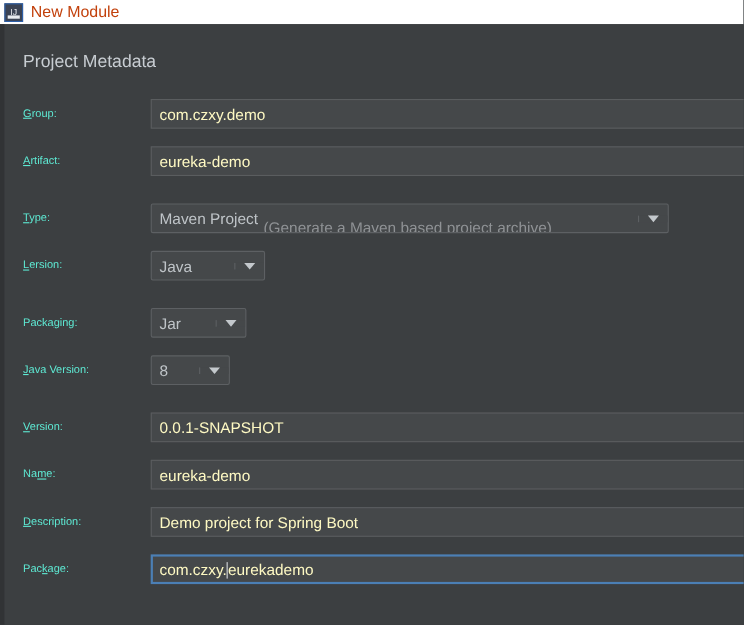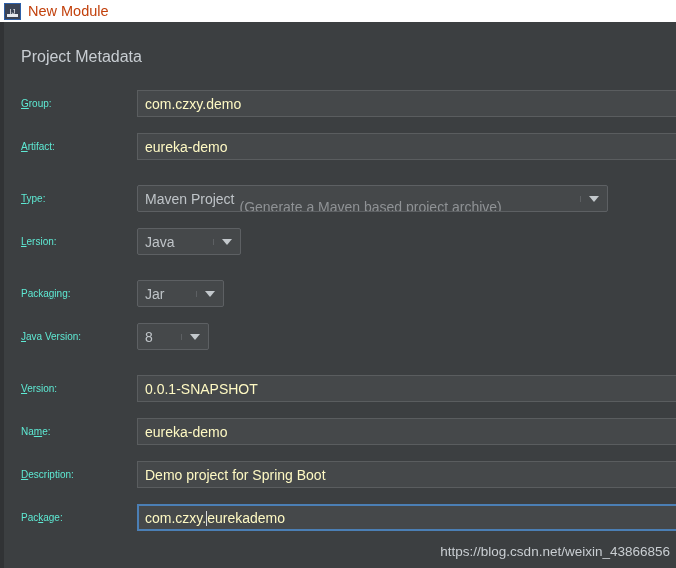--- a/index.html
+++ b/index.html
@@ -308,15 +308,14 @@
 
     <div class="row" style="top:482px;">
       <div class="lbl"><span>Pac</span><u>k</u><span>age:</span></div>
       <div class="tfield focused">
         <span class="val">com.czxy.</span>
           <span class="caret"></span>
           <span class="val">eurekademo</span>
       </div>
     </div>
 
-    <div class="watermark">https://blog.csdn.net/weixin_43866856</div>
   </div>
 </div>
 
 </body></html>

